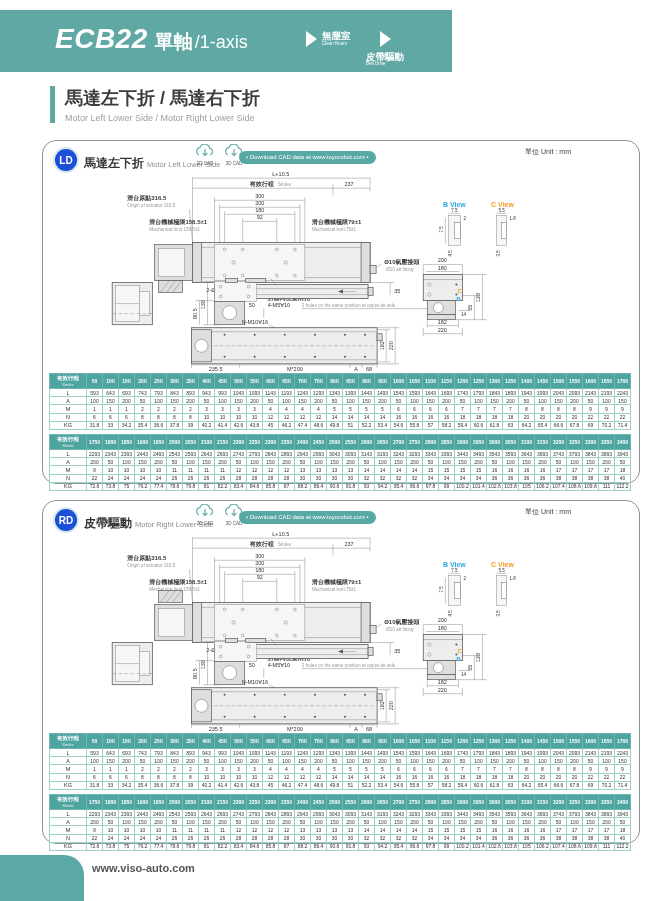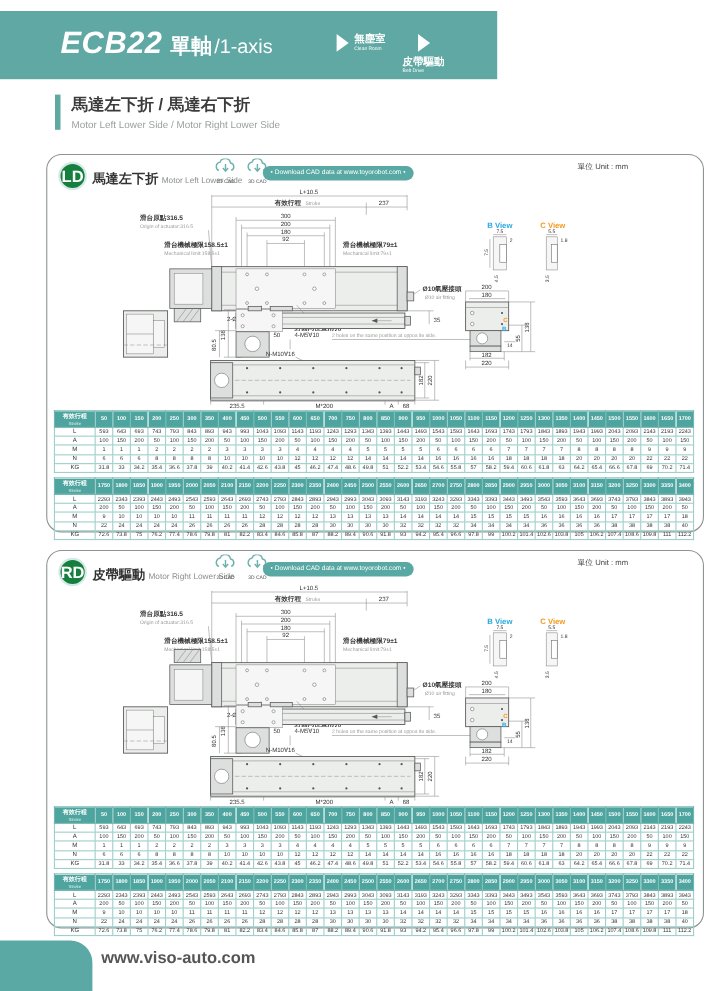--- a/index.html
+++ b/index.html
@@ -13,28 +13,28 @@
   .banner .m3{font-size:18px;font-weight:normal;margin-left:2px;}
   .hbadge{position:absolute;top:21px;display:flex;align-items:center;gap:5px;}
   .hbadge .tri{width:0;height:0;border-left:11px solid #fff;border-top:8px solid transparent;border-bottom:8px solid transparent;}
   .hbadge .txt{display:flex;flex-direction:column;line-height:1.1;}
   .hbadge .cn{font-size:9.5px;font-weight:bold;}
   .hbadge .en{font-size:4.5px;}
   #hbadge1{left:306px;} #hbadge2{left:366px;flex-direction:column;}
 
   
   .sec{position:absolute;left:50px;top:86px;border-left:5px solid #5fa8a4;padding-left:10px;}
-  .sec .cn{font-size:15px;font-weight:bold;color:#3c3c3c;}
+  .sec .cn{font-size:18px;font-weight:bold;color:#3c3c3c;}
   .sec .en{font-size:9px;color:#9aa0a0;margin-top:3px;}
 
   
   .panel{position:absolute;left:42px;width:596px;height:342px;border:1.5px solid #8d9494;border-radius:14px;background:#fff;}
   #panel-ld{top:140px;} #panel-rd{top:500px;}
-  .badge{position:absolute;left:12px;top:8px;width:22px;height:22px;border-radius:50%;background:#15803d;color:#fff;
-         font-weight:bold;font-size:15px;display:flex;align-items:center;justify-content:center;box-shadow:0 0 0 2px #d5eae8;}
+  .badge{position:absolute;left:12px;top:8px;width:22px;height:22px;border-radius:50%;background:#1d4ed8;color:#fff;
+         font-weight:bold;font-size:10px;display:flex;align-items:center;justify-content:center;box-shadow:0 0 0 2px #d5eae8;}
   .ptitle{position:absolute;left:41px;top:12px;white-space:nowrap;}
   .ptitle .cn{font-size:12px;font-weight:bold;color:#333;}
   .ptitle .en{font-size:7.5px;color:#8a8f8f;margin-left:3px;}
   .cads{position:absolute;left:150px;top:3px;display:flex;gap:5px;}
   .cad{text-align:center;cursor:pointer;}
   .cad .lbl{font-size:4.5px;color:#555;margin-top:-2px;}
   .dl-pill{position:absolute;left:196px;top:10px;height:13px;line-height:13px;padding:0 7px;background:#58a8a3;
            border-radius:7px;color:#fff;font-size:6px;white-space:nowrap;cursor:pointer;}
   .dl-pill::before{content:"• ";} .dl-pill::after{content:" •";}
   .unit{position:absolute;right:68px;top:6px;font-size:7px;color:#444;}
@@ -45,21 +45,21 @@
   table.stbl{width:582px;border-collapse:collapse;table-layout:fixed;margin:0 0 4px 0;}
   .stbl th,.stbl td{border:.5px solid #9ecfca;text-align:center;padding:0;color:#333;font-size:5px;height:7.2px;
                     overflow:hidden;white-space:nowrap;}
   .stbl thead th{background:#4ea49f;color:#fff;font-weight:bold;height:14px;border-color:#72b6b1;}
   .stbl th.hl{width:36px;}
   .stbl .hc{font-size:5.5px;} .stbl .he{font-size:4px;font-weight:normal;opacity:.85;}
   .stbl td.rl{font-size:5.5px;}
 
   
   .foot-tab{position:absolute;left:0;top:855px;width:84px;height:46px;background:#5ba9a5;border-radius:0 20px 0 0;}
-  .foot-url{position:absolute;left:92px;top:862px;font-size:15px;color:#555;font-weight:bold;cursor:pointer;}
+  .foot-url{position:absolute;left:92px;top:862px;font-size:11px;color:#555;font-weight:bold;cursor:pointer;}
 
   
   svg.draw{width:584px;height:206px;}
   .dln{stroke:#8a8a8a;stroke-width:.5;fill:none;}
   .oln{stroke:#5a5a5a;stroke-width:.8;fill:#eceeec;}
   .in1{stroke:#7a7a7a;stroke-width:.45;fill:#f5f6f5;}
   .dk{stroke:#5a5a5a;stroke-width:.7;fill:#dcdfdd;}
   .hl0{stroke:#7a7a7a;stroke-width:.45;fill:none;}
   .dash{stroke:#8a8a8a;stroke-width:.45;fill:none;stroke-dasharray:4 2;}
   text{font-family:"Liberation Sans",sans-serif;}

